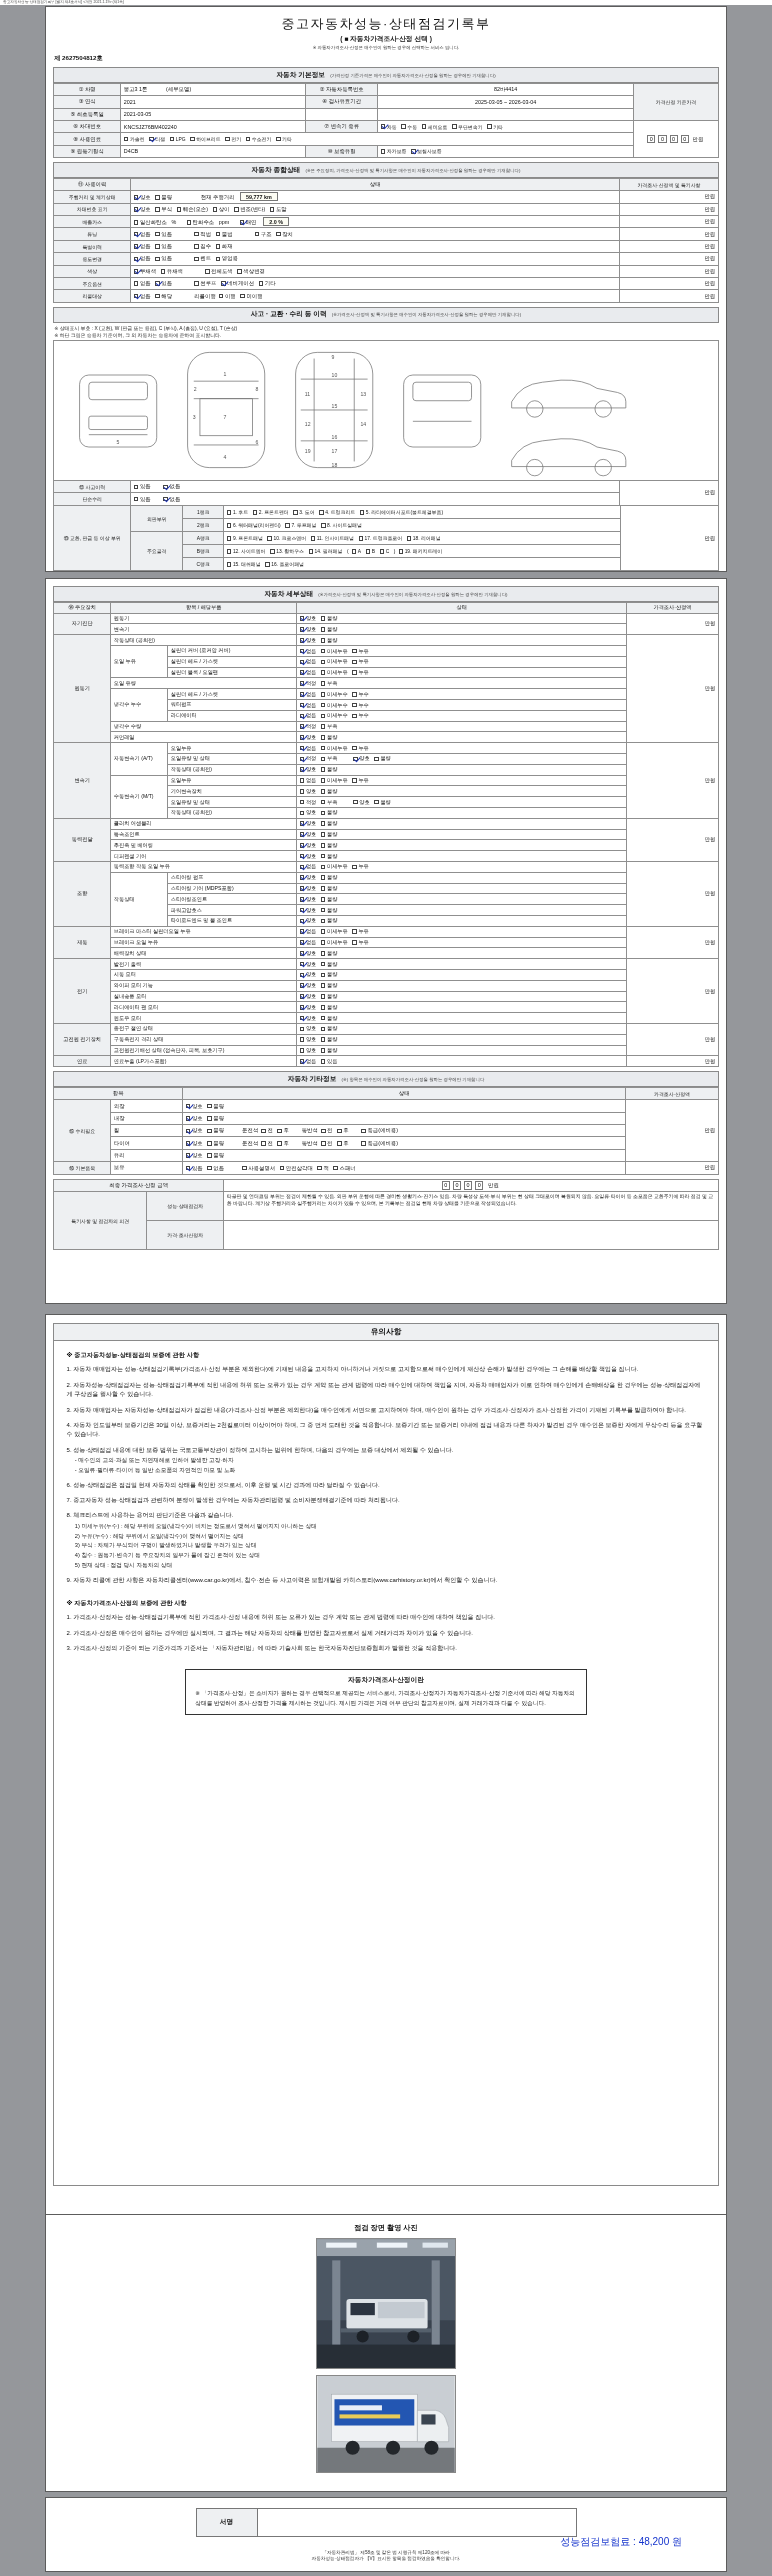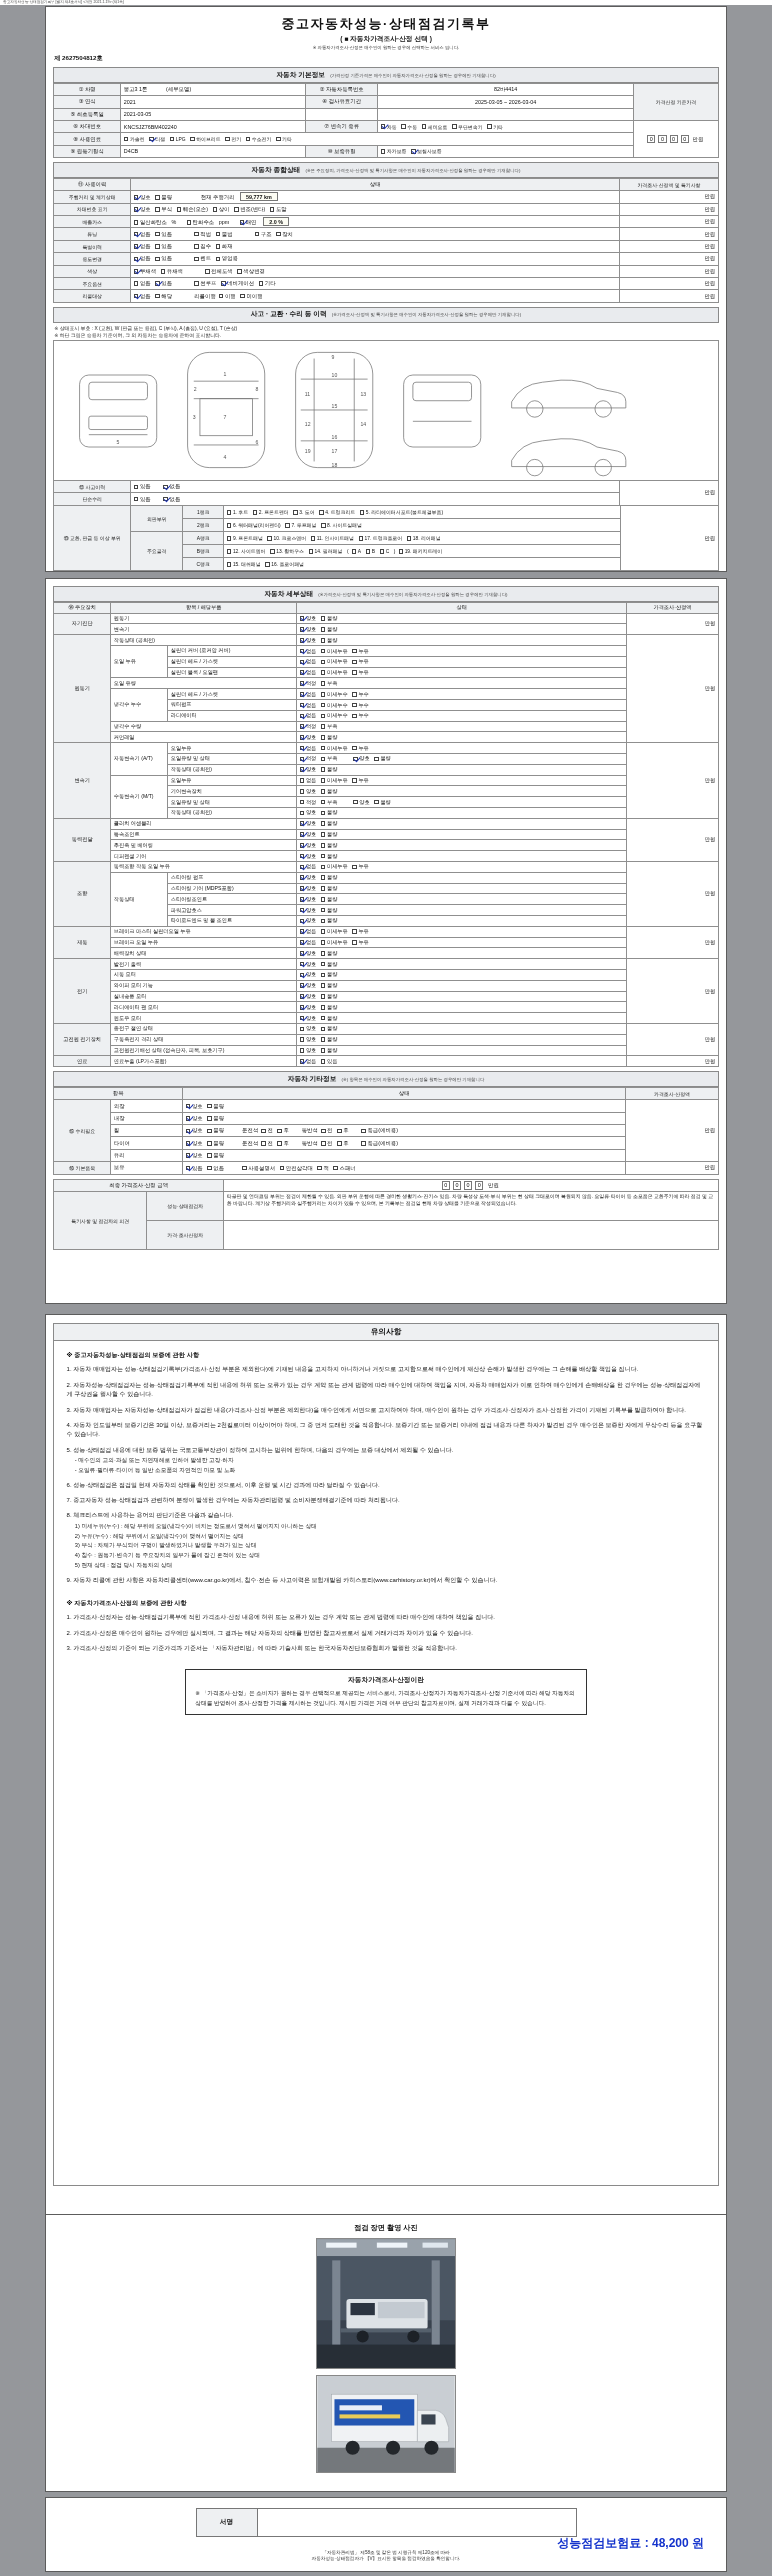--- a/index.html
+++ b/index.html
@@ -8,21 +8,21 @@
   .topstrip{position:absolute;top:0;left:0;right:0;height:5.2px;background:#fff;
             font-size:3.6px;color:#444;line-height:5.2px;padding-left:3.1px}
   .page{position:absolute;left:45px;width:682px;background:#fff;border:0.5px solid #5c5c5c;
         padding:7.2px;overflow:hidden}
   .p1{top:6.2px;height:566px}
   .p2{top:578px;height:726px}
   .p3{top:1314px;height:1134px}
   .p4{top:2214px;height:278px}
   .p5{top:2497px;height:75px}
 
-  .doctitle{text-align:center;font-size:13px;font-weight:bold;letter-spacing:1.5px;margin-top:1px}
+  .doctitle{text-align:center;font-size:13px;font-weight:normal;letter-spacing:1.5px;margin-top:1px}
   .docsub{text-align:center;font-size:6.7px;font-weight:bold;margin-top:1.5px}
   .docsubnote{text-align:center;font-size:4.4px;color:#333;margin-top:1px}
   .docno{font-size:6.2px;font-weight:bold;margin:4.1px 0 2.1px 1px}
 
   .secbar{border:0.5px solid #8a8a8a;background:#e9ebee;text-align:center;padding:2.6px 0;
           display:flex;justify-content:center;align-items:center;gap:5.2px;margin-top:4.1px}
   .sectitle{font-weight:bold;font-size:6.7px}
   .secnote{font-size:4.4px;color:#444}
 
   table{border-collapse:collapse;width:100%;table-layout:fixed;margin-top:-0.5px}
@@ -66,21 +66,21 @@
   .valbox-body{font-size:5.7px;line-height:1.65;white-space:normal}
 
   .photitle{text-align:center;font-weight:bold;font-size:7.2px;margin:1px 0 5.2px}
   .photos{display:flex;flex-direction:column;align-items:center;gap:5.2px}
   .photos svg{border:0.5px solid #888;display:block}
 
   .signwrap{display:flex;justify-content:center;margin-top:3.1px}
   .signlabel{width:62px;height:29px;border:0.5px solid #777;background:#eef0f2;display:flex;
              align-items:center;justify-content:center;font-weight:bold;font-size:6.7px}
   .signbox{width:319px;height:29px;border:0.5px solid #777;border-left:none;background:#fff}
-  .fee{position:absolute;right:22px;top:37px;color:#1433cc;font-weight:bold;font-size:12px}
+  .fee{position:absolute;right:44px;top:37px;color:#1433cc;font-weight:normal;font-size:10px}
   .footers{margin-top:12.4px}
   .footline{text-align:center;font-size:4.6px;color:#333;margin-top:1.5px}
 </style>
 </head>
 <body>
 
 <div class="topstrip">중고자동차성능·상태점검기록부 [별지 제4호서식] &lt;개정 2021.1.19&gt; (제1쪽)</div>
 
 <section class="page p1">
   <div class="doctitle">중고자동차성능·상태점검기록부</div>

